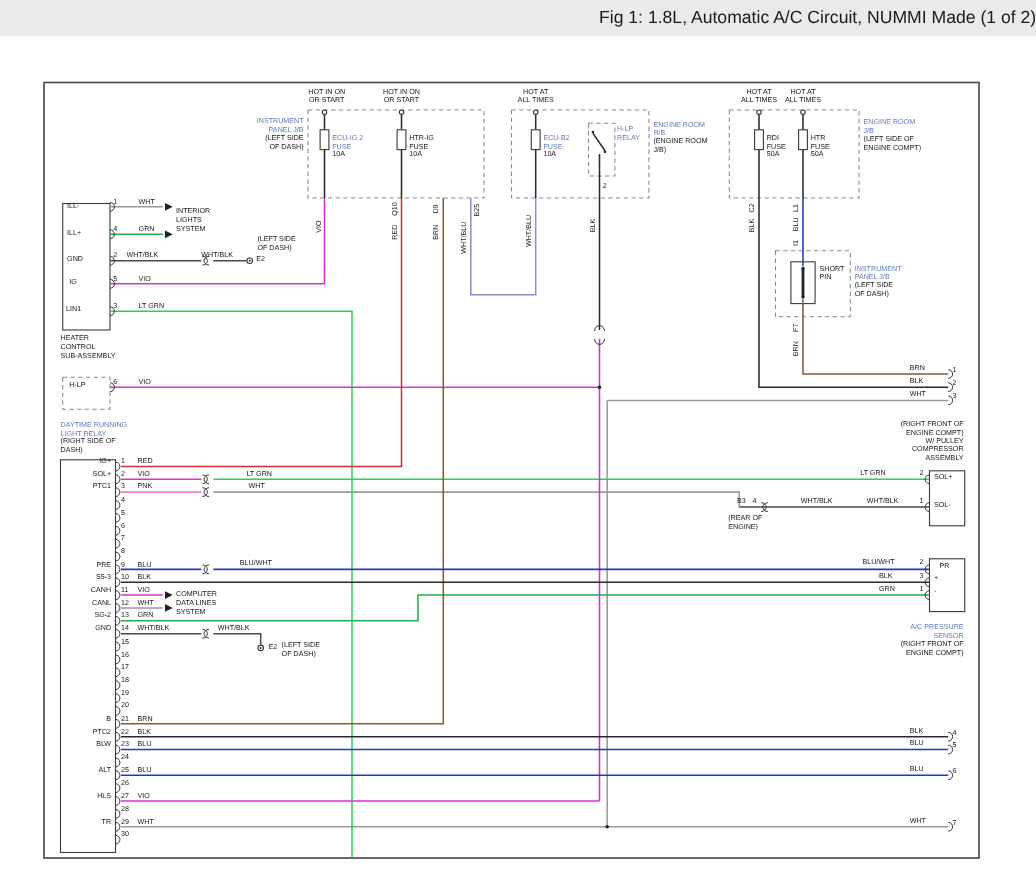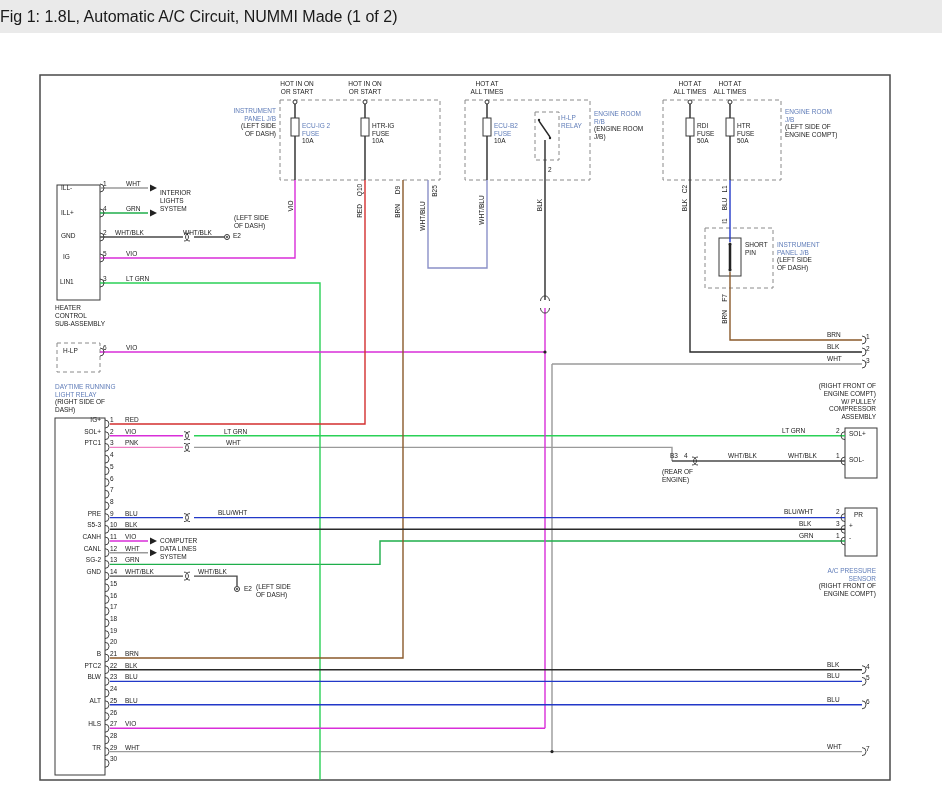--- a/index.html
+++ b/index.html
@@ -1,19 +1,19 @@
 <!DOCTYPE html>
 <html><head>
 <meta charset="utf-8">
 <style>
   html,body{margin:0;padding:0;background:#fff;}
   .stage{position:relative;width:942px;height:802px;background:#fff;overflow:hidden;
          font-family:"Liberation Sans",sans-serif;}
   .titlebar{position:absolute;left:0;top:0;width:942px;height:33px;background:#eaeaea;
-            display:flex;align-items:center;justify-content:flex-start;}
+            display:flex;align-items:center;justify-content:flex-end;}
   .titlebar span{font-size:16px;color:#1a1a1a;}
   svg{position:absolute;left:0;top:0;}
   .lbl{position:absolute;font-size:6.5px;line-height:1.2;color:#1a1a1a;white-space:pre-line;}
   .r{text-align:right;}
   .c{text-align:center;}
   .b{color:#5f7cb8;}
   .lbl span{display:block;white-space:pre-line;}
   .vlab{position:absolute;font-size:6.5px;color:#1a1a1a;white-space:nowrap;
         transform:translate(-50%,-50%) rotate(-90deg);}
   

